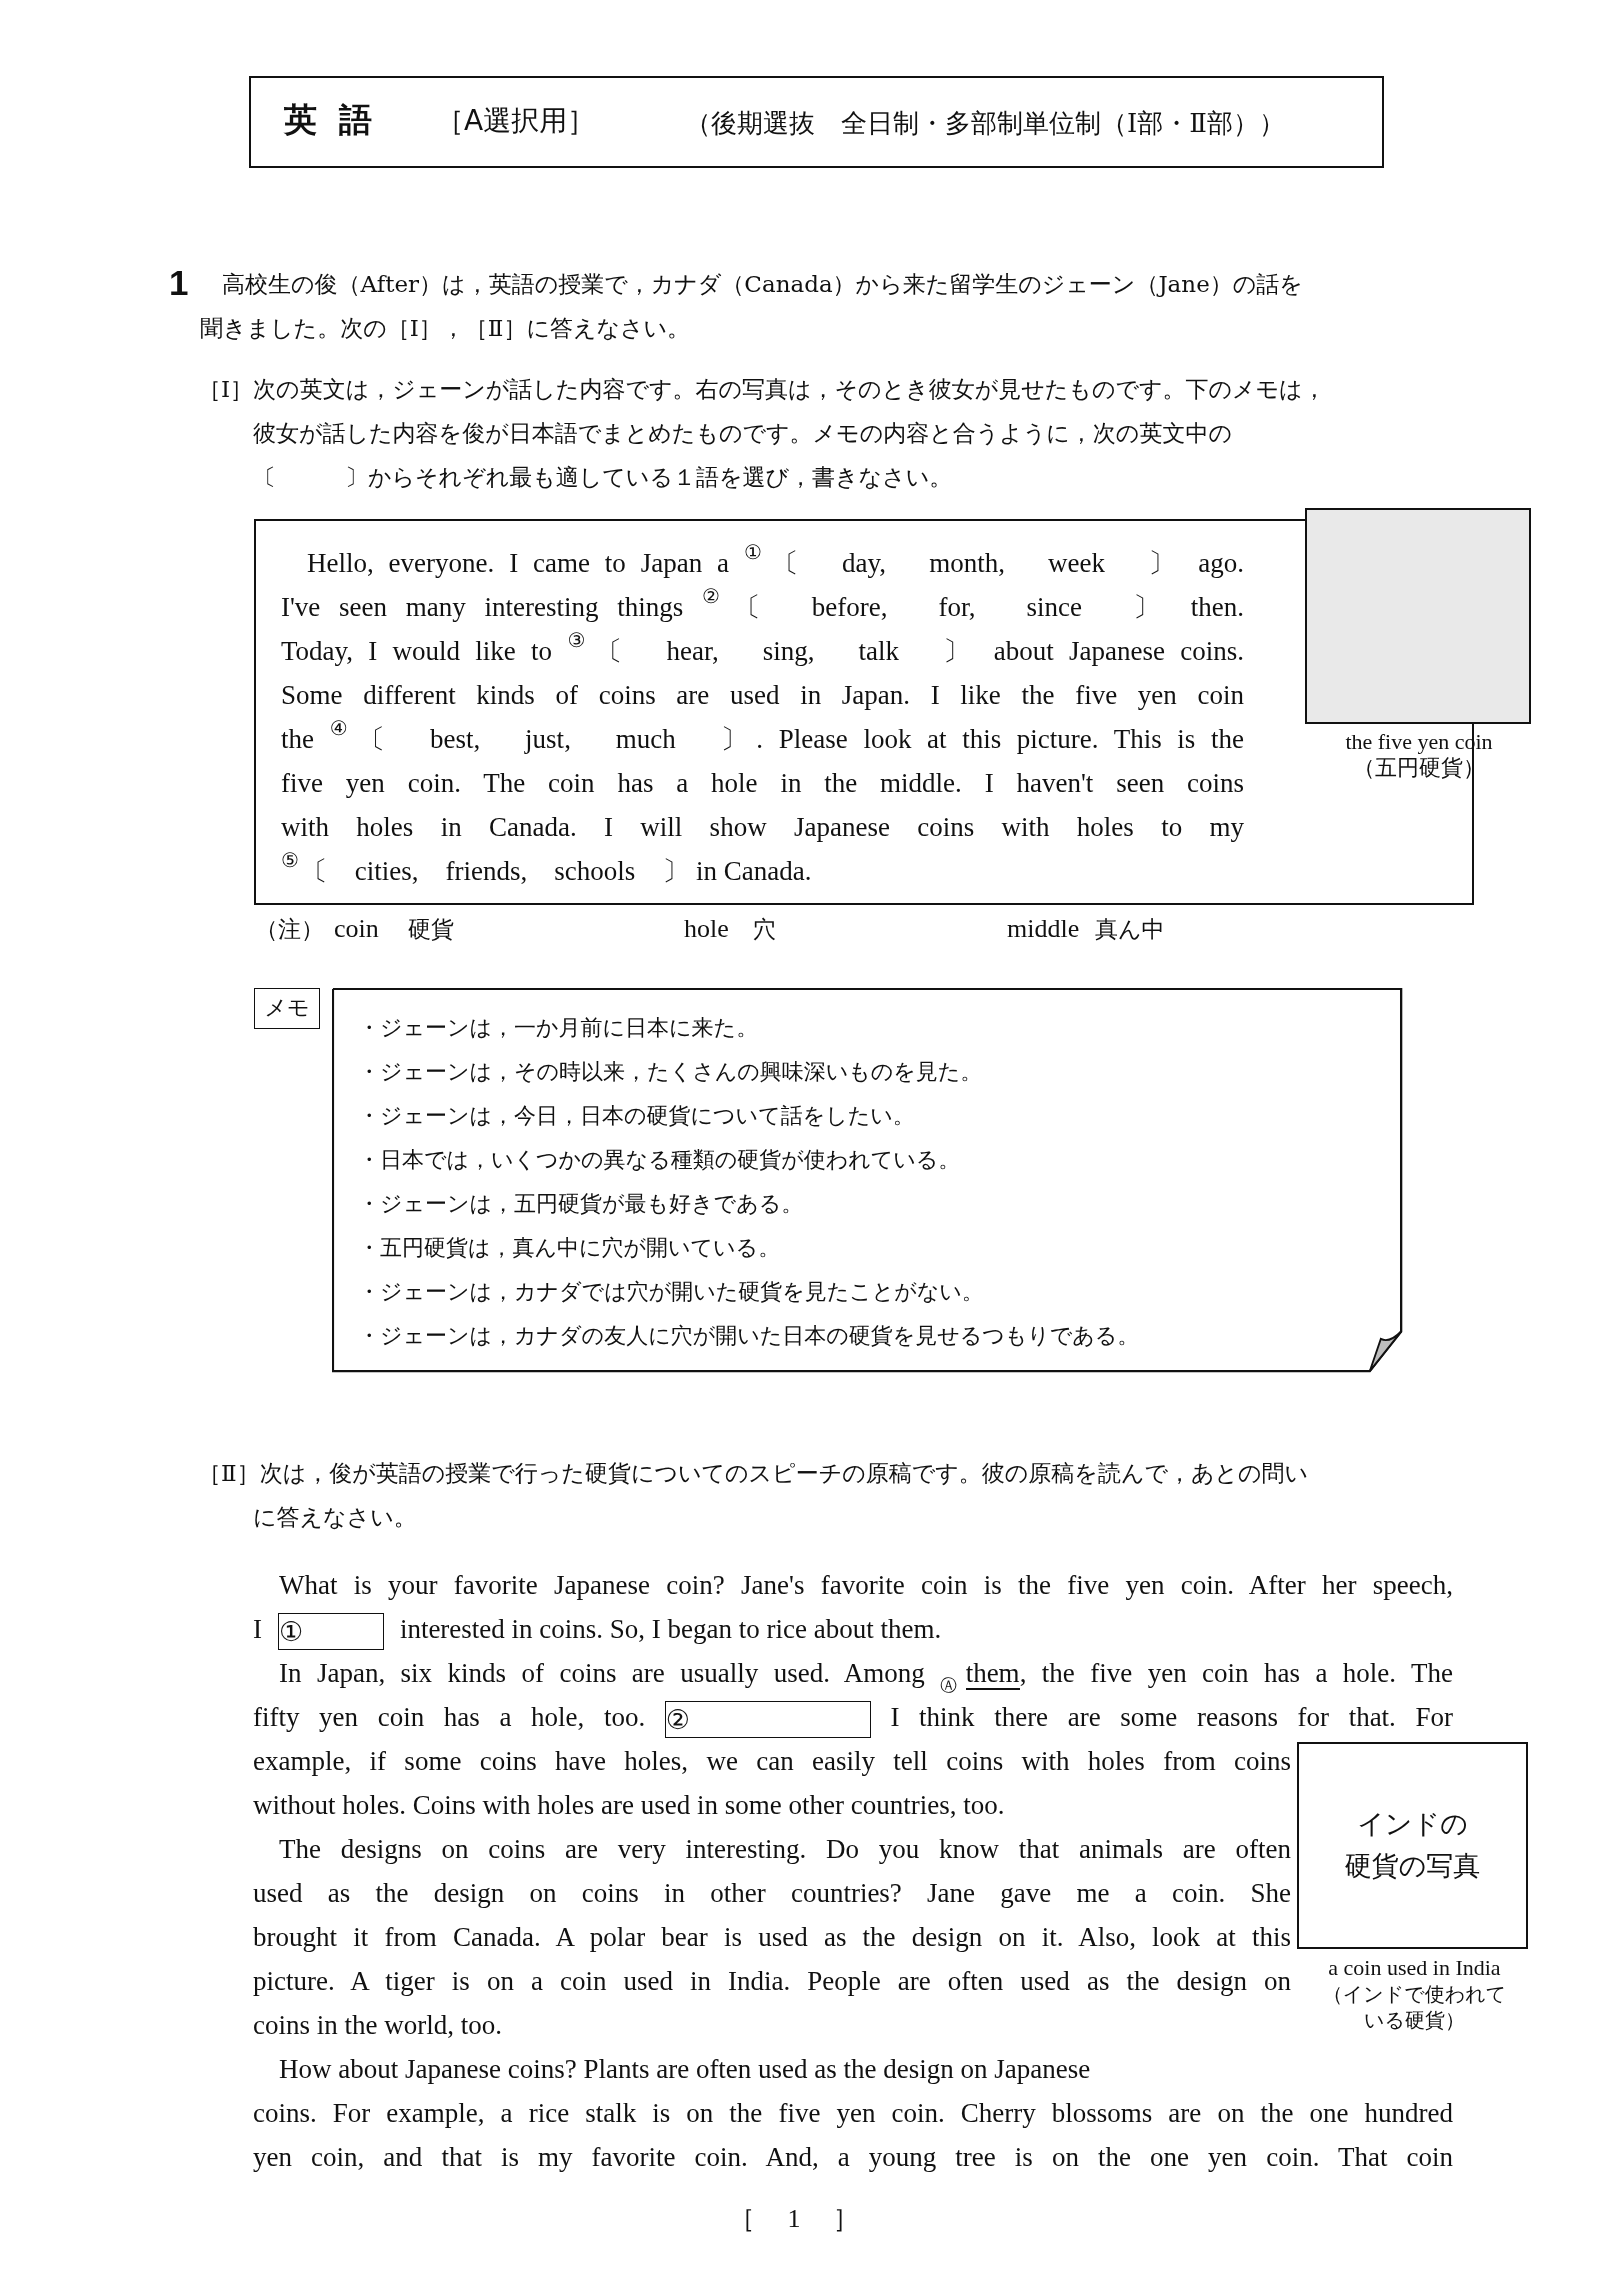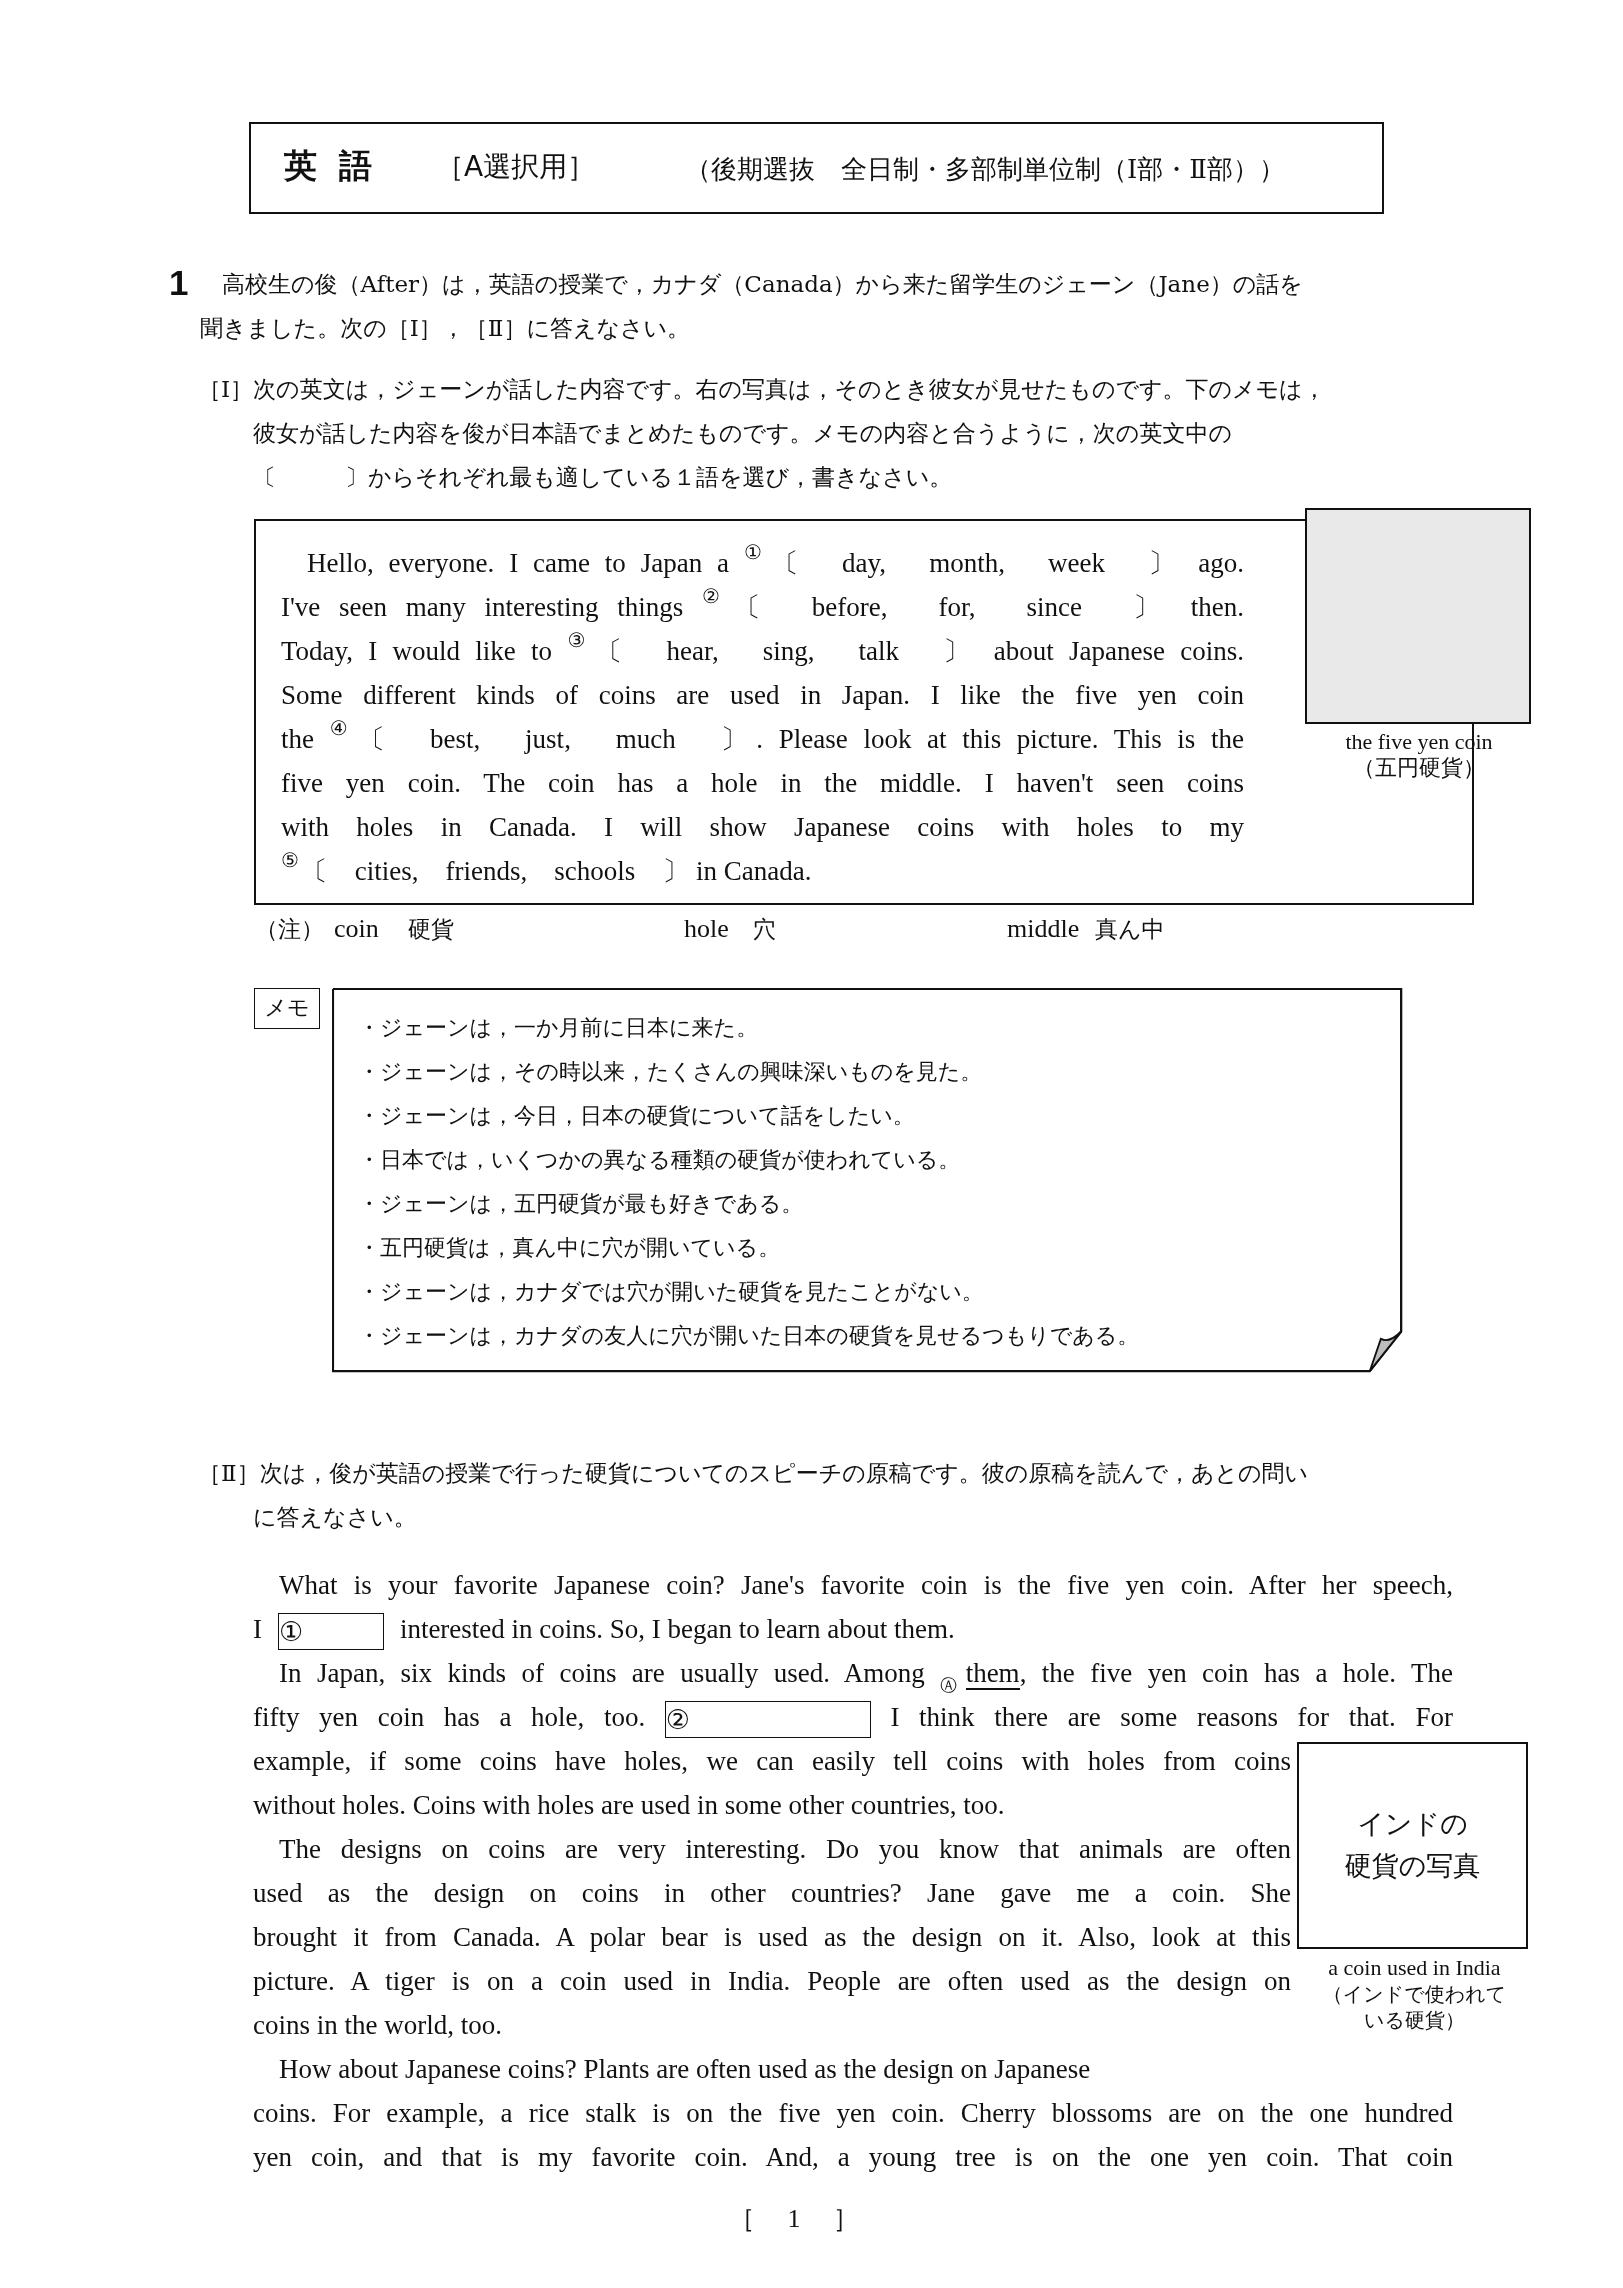--- a/index.html
+++ b/index.html
@@ -1,18 +1,18 @@
 <!DOCTYPE html>
 <html style="font-size:14.8px"><head>
 <meta charset="utf-8">
 <style>
   html, body { margin: 0; padding: 0; background: #ffffff; }
   body { width: 1623px; height: 2289px; position: relative; overflow: hidden; color: #111; font-family: "Liberation Serif", "DejaVu Serif", serif; }
   .abs { position: absolute; }
-  .title-box { left: 249px; top: 76px; width: 1135px; height: 92px; border: 2.3px solid #111; box-sizing: border-box; margin-top: 46px; }
+  .title-box { left: 249px; top: 76px; width: 1135px; height: 92px; border: 2.3px solid #111; box-sizing: border-box; }
   .title-main { left: 33px; top: 20px; font-family: "DejaVu Sans", sans-serif; font-weight: bold; font-size: 33px; letter-spacing: 22px; }
   .title-sel { left: 194px; top: 24px; font-family: "DejaVu Sans", sans-serif; font-size: 28px; }
   .title-sub { left: 434px; top: 28px; font-size: 26px; font-family: "DejaVu Serif", serif; }
   .qnum { left: 169px; top: 263px; font-family: "Liberation Sans", sans-serif; font-weight: bold; font-size: 35px; }
   .jp { font-family: "DejaVu Serif", serif; font-size: 23px; line-height: 44px; }
   .en { font-family: "Liberation Serif", serif; font-size: 27px; }
   .passage1 { left: 254px; top: 519px; width: 1220px; height: 386px; border: 2.3px solid #111; box-sizing: border-box; }
   .passage1 .lines { position: absolute; left: 25px; top: 20px; width: 963px; }
   .line { height: 44px; line-height: 44px; text-align: justify; text-align-last: justify; white-space: nowrap; }
   .line.last { text-align-last: left; }
@@ -97,21 +97,21 @@
 <div class="abs jp" style="left:198px; top:1451px; width:1292px;">
   <div><span>［Ⅱ］</span><span>次は，俊が英語の授業で行った硬貨についてのスピーチの原稿です。彼の原稿を読んで，あとの問い</span></div>
   <div style="margin-left:55px">に答えなさい。</div>
 </div>
 
 <div class="abs passage2 en" style="font-size:27px;">
   <div class="line" style="width:1200px; padding-left:26px; box-sizing:border-box;">What is your favorite Japanese coin?  Jane's favorite coin is the five yen coin.  After her speech,</div>
   <div class="line last" style="width:1200px;">
     <span>I</span>
     <span class="blank" style="width:106px; margin:0 9.2px;">①</span>
-    <span>interested in coins.  So, I began to learn about them.</span>
+    <span>interested in coins.  So, I began to rice about them.</span>
   </div>
   <div class="line" style="width:1200px; padding-left:26px; box-sizing:border-box;">
     <span>In Japan, six kinds of coins are usually used.  Among</span>
     <span style="font-size:16.6px; position:relative; top:9.2px;">Ⓐ</span><span style="border-bottom:2.8px solid #111;">them</span><span>, the five yen coin has a hole.  The</span>
   </div>
   <div class="line" style="width:1200px;">
     <span>fifty yen coin has a hole, too.</span>
     <span class="blank" style="width:206px;">②</span>
     <span>I think there are some reasons for that.  For</span>
   </div>

